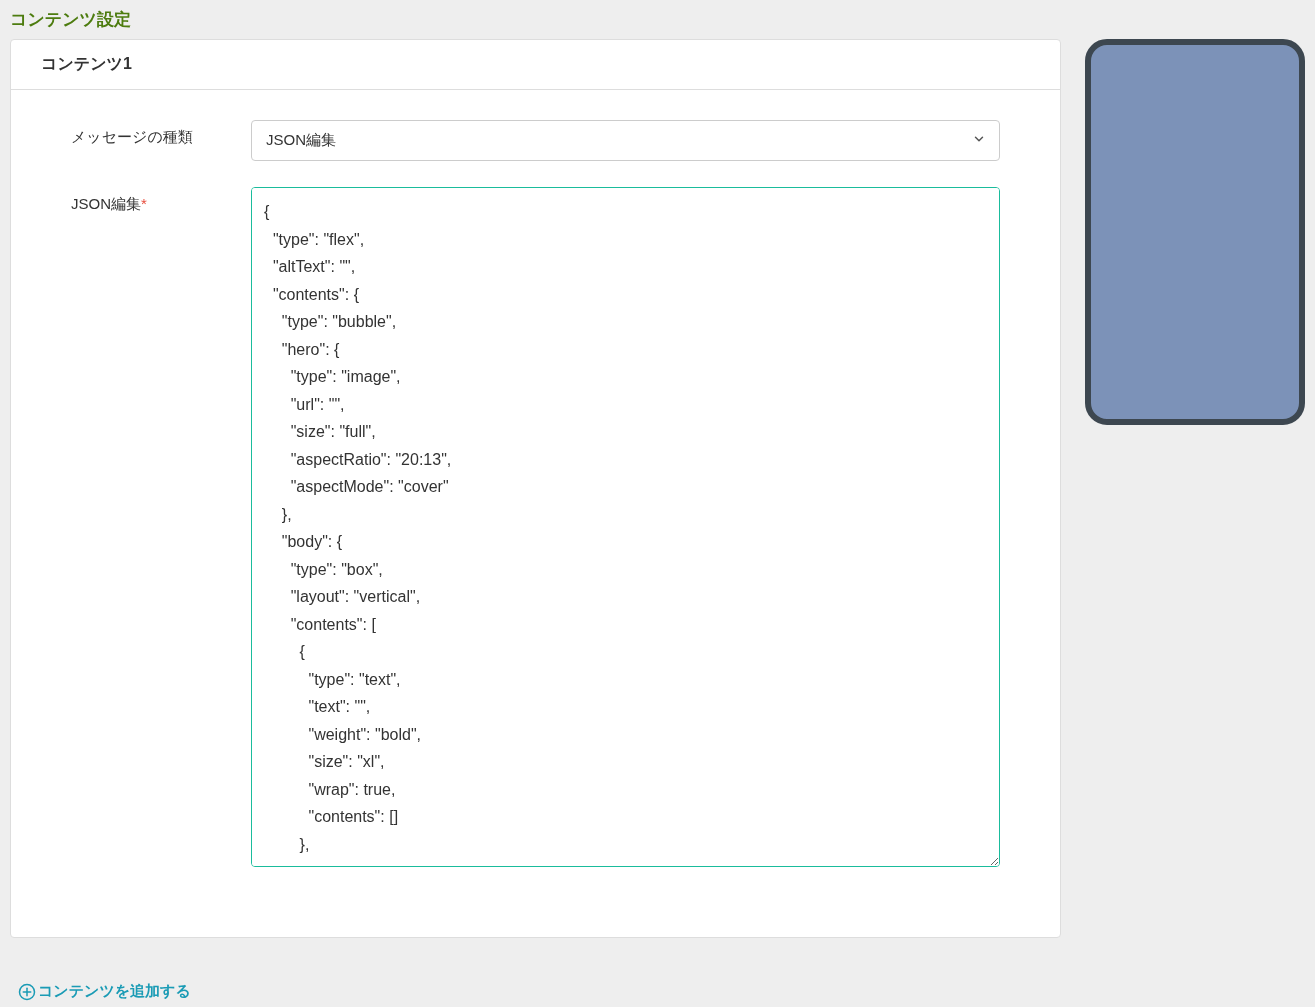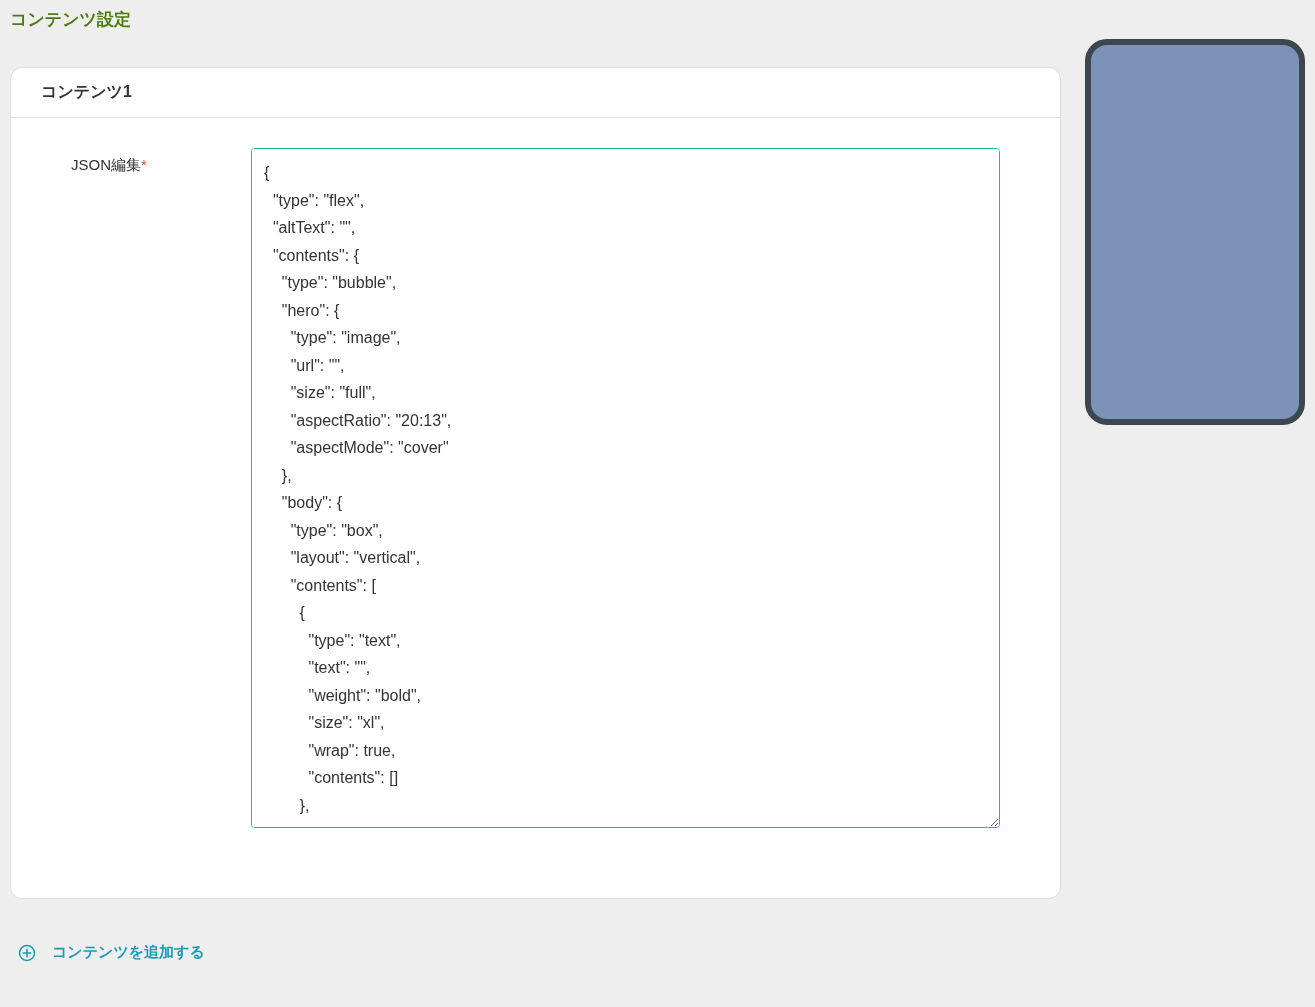--- a/index.html
+++ b/index.html
@@ -22,24 +22,23 @@
     }
     .main-container {
       display: flex;
       gap: 24px;
       padding: 0 10px 20px 10px;
       align-items: flex-start;
     }
     .content-card {
       background: #fff;
       border: 1px solid #ddd;
-      border-radius: 12px;
+      border-radius: 4px;
       flex: 1;
       min-width: 0;
-      margin-top: 28px;
     }
     .card-header {
       padding: 14px 30px;
       border-bottom: 1px solid #ddd;
       font-weight: bold;
       font-size: 16px;
     }
     .card-body {
       padding: 30px 60px 40px 60px;
     }
@@ -107,21 +106,21 @@
       border-radius: 22px;
       background: #7c92b8;
       flex-shrink: 0;
     }
     .add-content-row {
       padding: 20px 10px 40px 10px;
     }
     .add-content-btn {
       display: inline-flex;
       align-items: center;
-      gap: 16px;
+      gap: 2px;
       background: none;
       border: none;
       color: #1a9bb5;
       font-size: 15px;
       font-weight: bold;
       cursor: pointer;
       padding: 4px 8px;
     }
     .plus-icon {
       display: inline-flex;
@@ -133,20 +132,33 @@
 <body>
 
 <div class="page-title">コンテンツ設定</div>
 
 <div class="main-container">
 
   <div class="content-card">
     <div class="card-header">コンテンツ1</div>
     <div class="card-body">
 
+      <div class="form-row">
+        <div class="form-label">メッセージの種類</div>
+        <div class="form-control-wrap">
+          <div class="select-wrap">
+            <div class="select-input">JSON編集</div>
+            <span class="select-chevron">
+              <svg width="14" height="14" viewBox="0 0 24 24" fill="none" stroke="#555" stroke-width="2.5" stroke-linecap="round" stroke-linejoin="round">
+                  <polyline points="6 9 12 15 18 9"></polyline>
+                </svg>
+            </span>
+          </div>
+        </div>
+      </div>
 
       <div class="form-row">
         <div class="form-label">
           <span>JSON編集</span><span class="required">*</span>
         </div>
         <div class="form-control-wrap">
           <textarea class="json-textarea" style="">{
   "type": "flex",
   "altText": "",
   "contents": {

